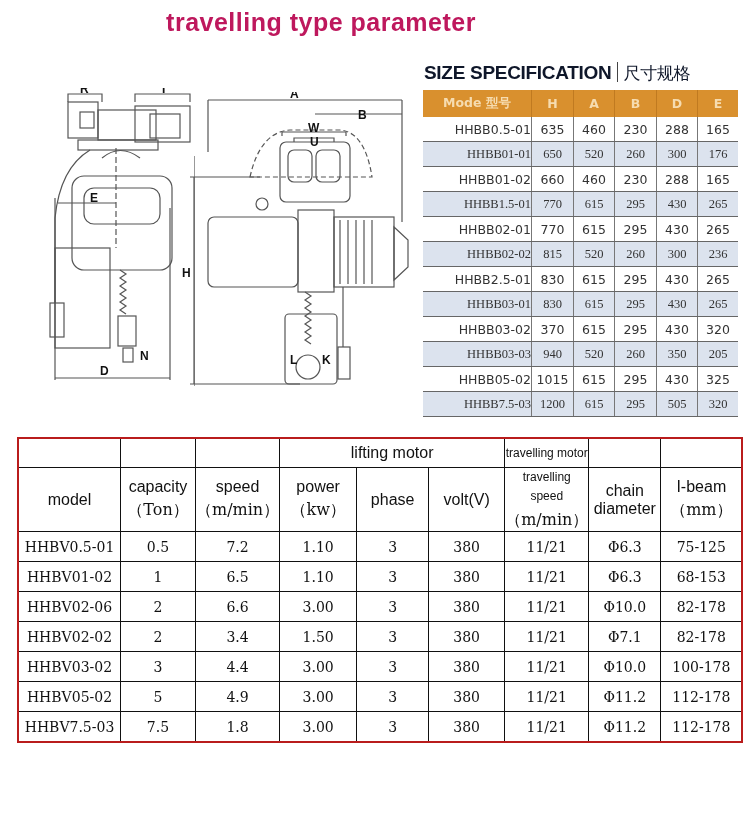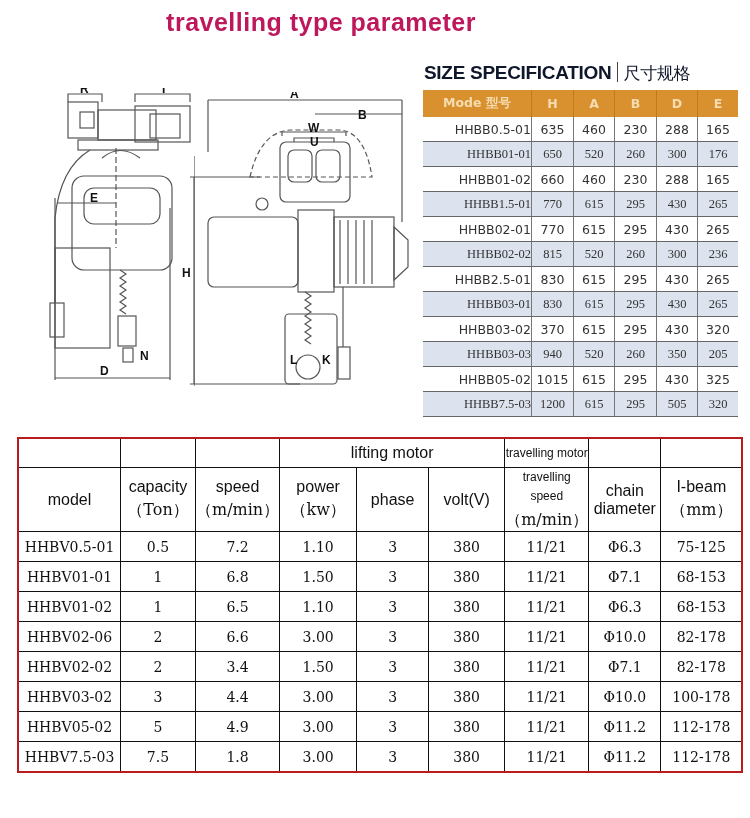--- a/index.html
+++ b/index.html
@@ -300,31 +300,20 @@
         <td>0.5</td>
         <td>7.2</td>
         <td>1.10</td>
         <td>3</td>
         <td>380</td>
         <td>11/21</td>
         <td>Φ6.3</td>
         <td>75-125</td>
       </tr>
     <tr>
-        <td>HHBV01-01</td>
-        <td>1</td>
-        <td>6.8</td>
-        <td>1.50</td>
-        <td>3</td>
-        <td>380</td>
-        <td>11/21</td>
-        <td>Φ7.1</td>
-        <td>68-153</td>
-      </tr>
-    <tr>
         <td>HHBV01-02</td>
         <td>1</td>
         <td>6.5</td>
         <td>1.10</td>
         <td>3</td>
         <td>380</td>
         <td>11/21</td>
         <td>Φ6.3</td>
         <td>68-153</td>
       </tr>

